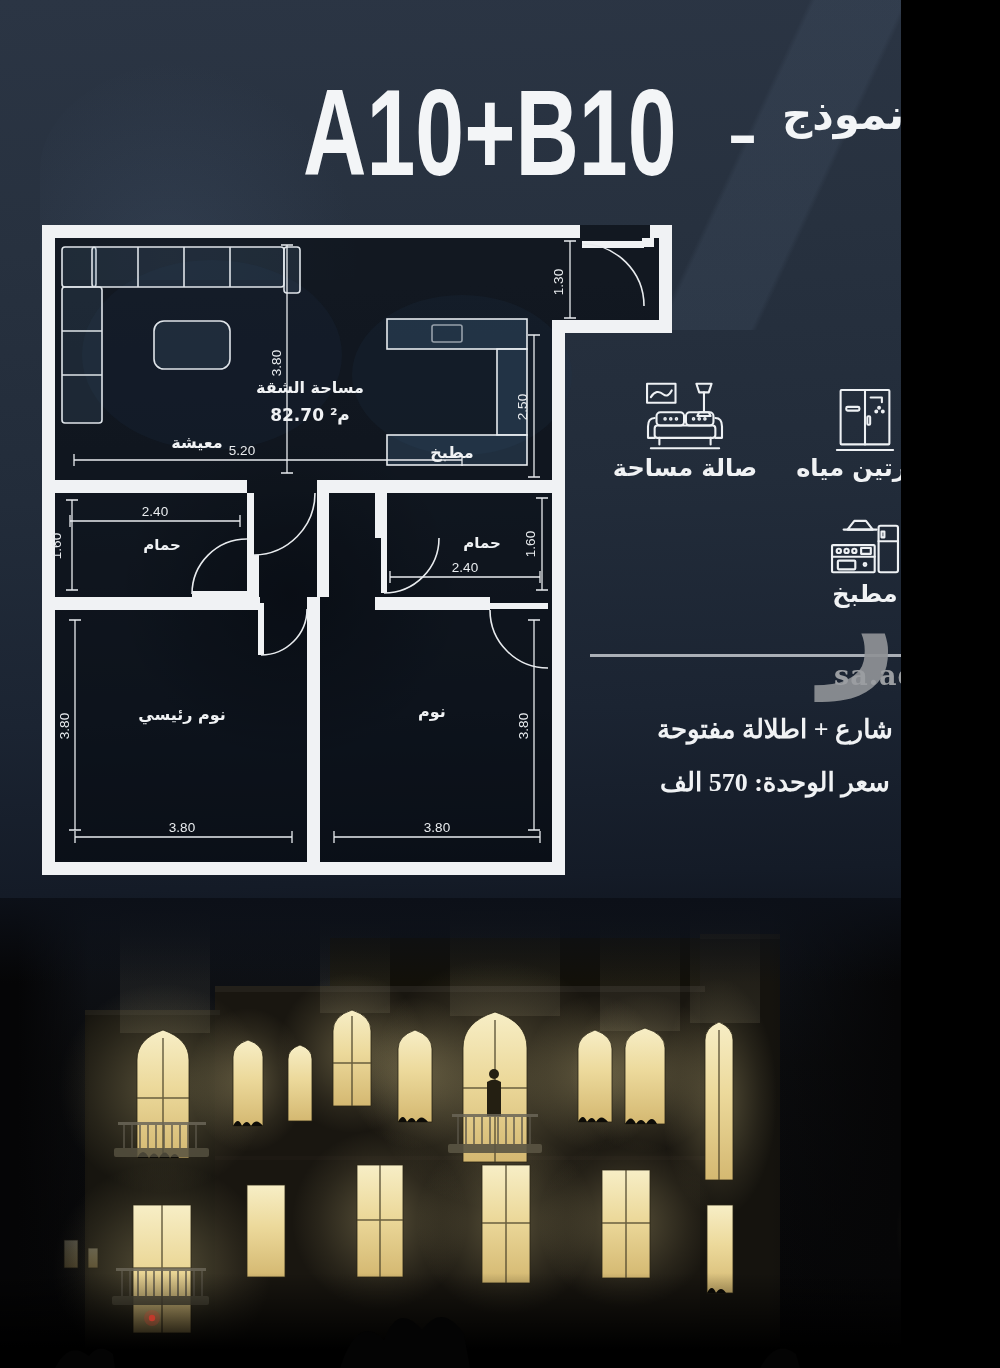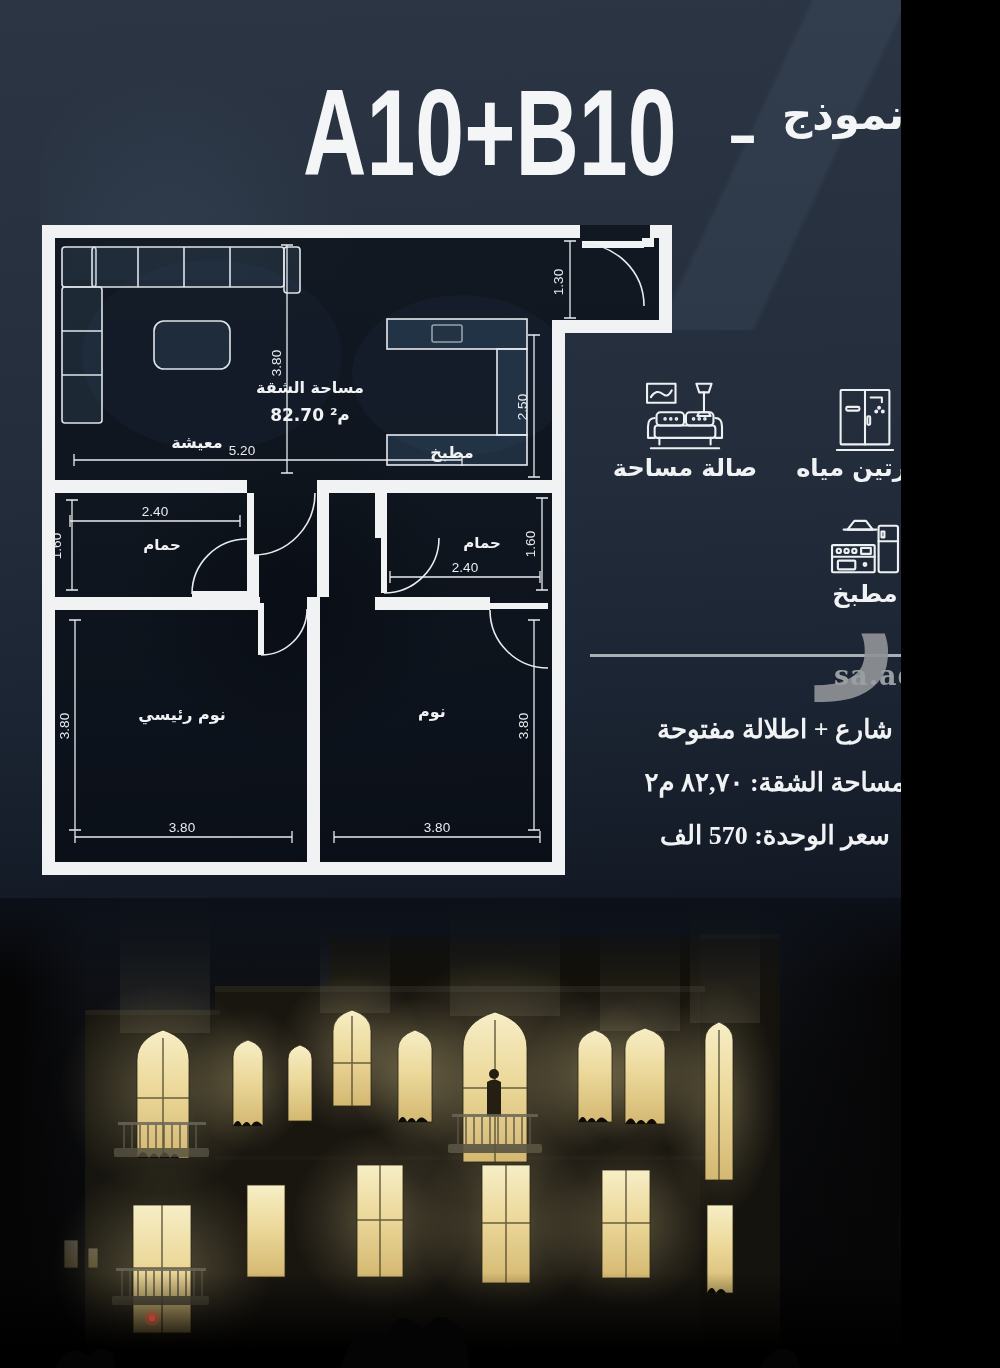--- a/index.html
+++ b/index.html
@@ -232,21 +232,20 @@
       <div class="feature-label">مطبخ</div>
     </div>
   </div>
 
   <div class="abs separator-line"></div>
   <div class="abs watermark-logo">عقار</div>
   <div class="abs watermark-domain">sa.aqar.fm</div>
 
   <div class="abs details">
     <div class="detail-line">شارع + اطلالة مفتوحة</div>
-    <div class="detail-line">مساحة الشقة: ٨٢,٧٠ م٢</div>
     <div class="detail-line">سعر الوحدة: 570 الف</div>
   </div>
 
   <div class="abs building">
     <svg viewBox="0 0 1000 470" width="1000" height="470">
       <defs>
         <linearGradient id="bgV" x1="0" y1="0" x2="0" y2="1">
           <stop offset="0" stop-color="#10141b"></stop>
             <stop offset="0.35" stop-color="#0b0c0e"></stop>
             <stop offset="1" stop-color="#050506"></stop>

